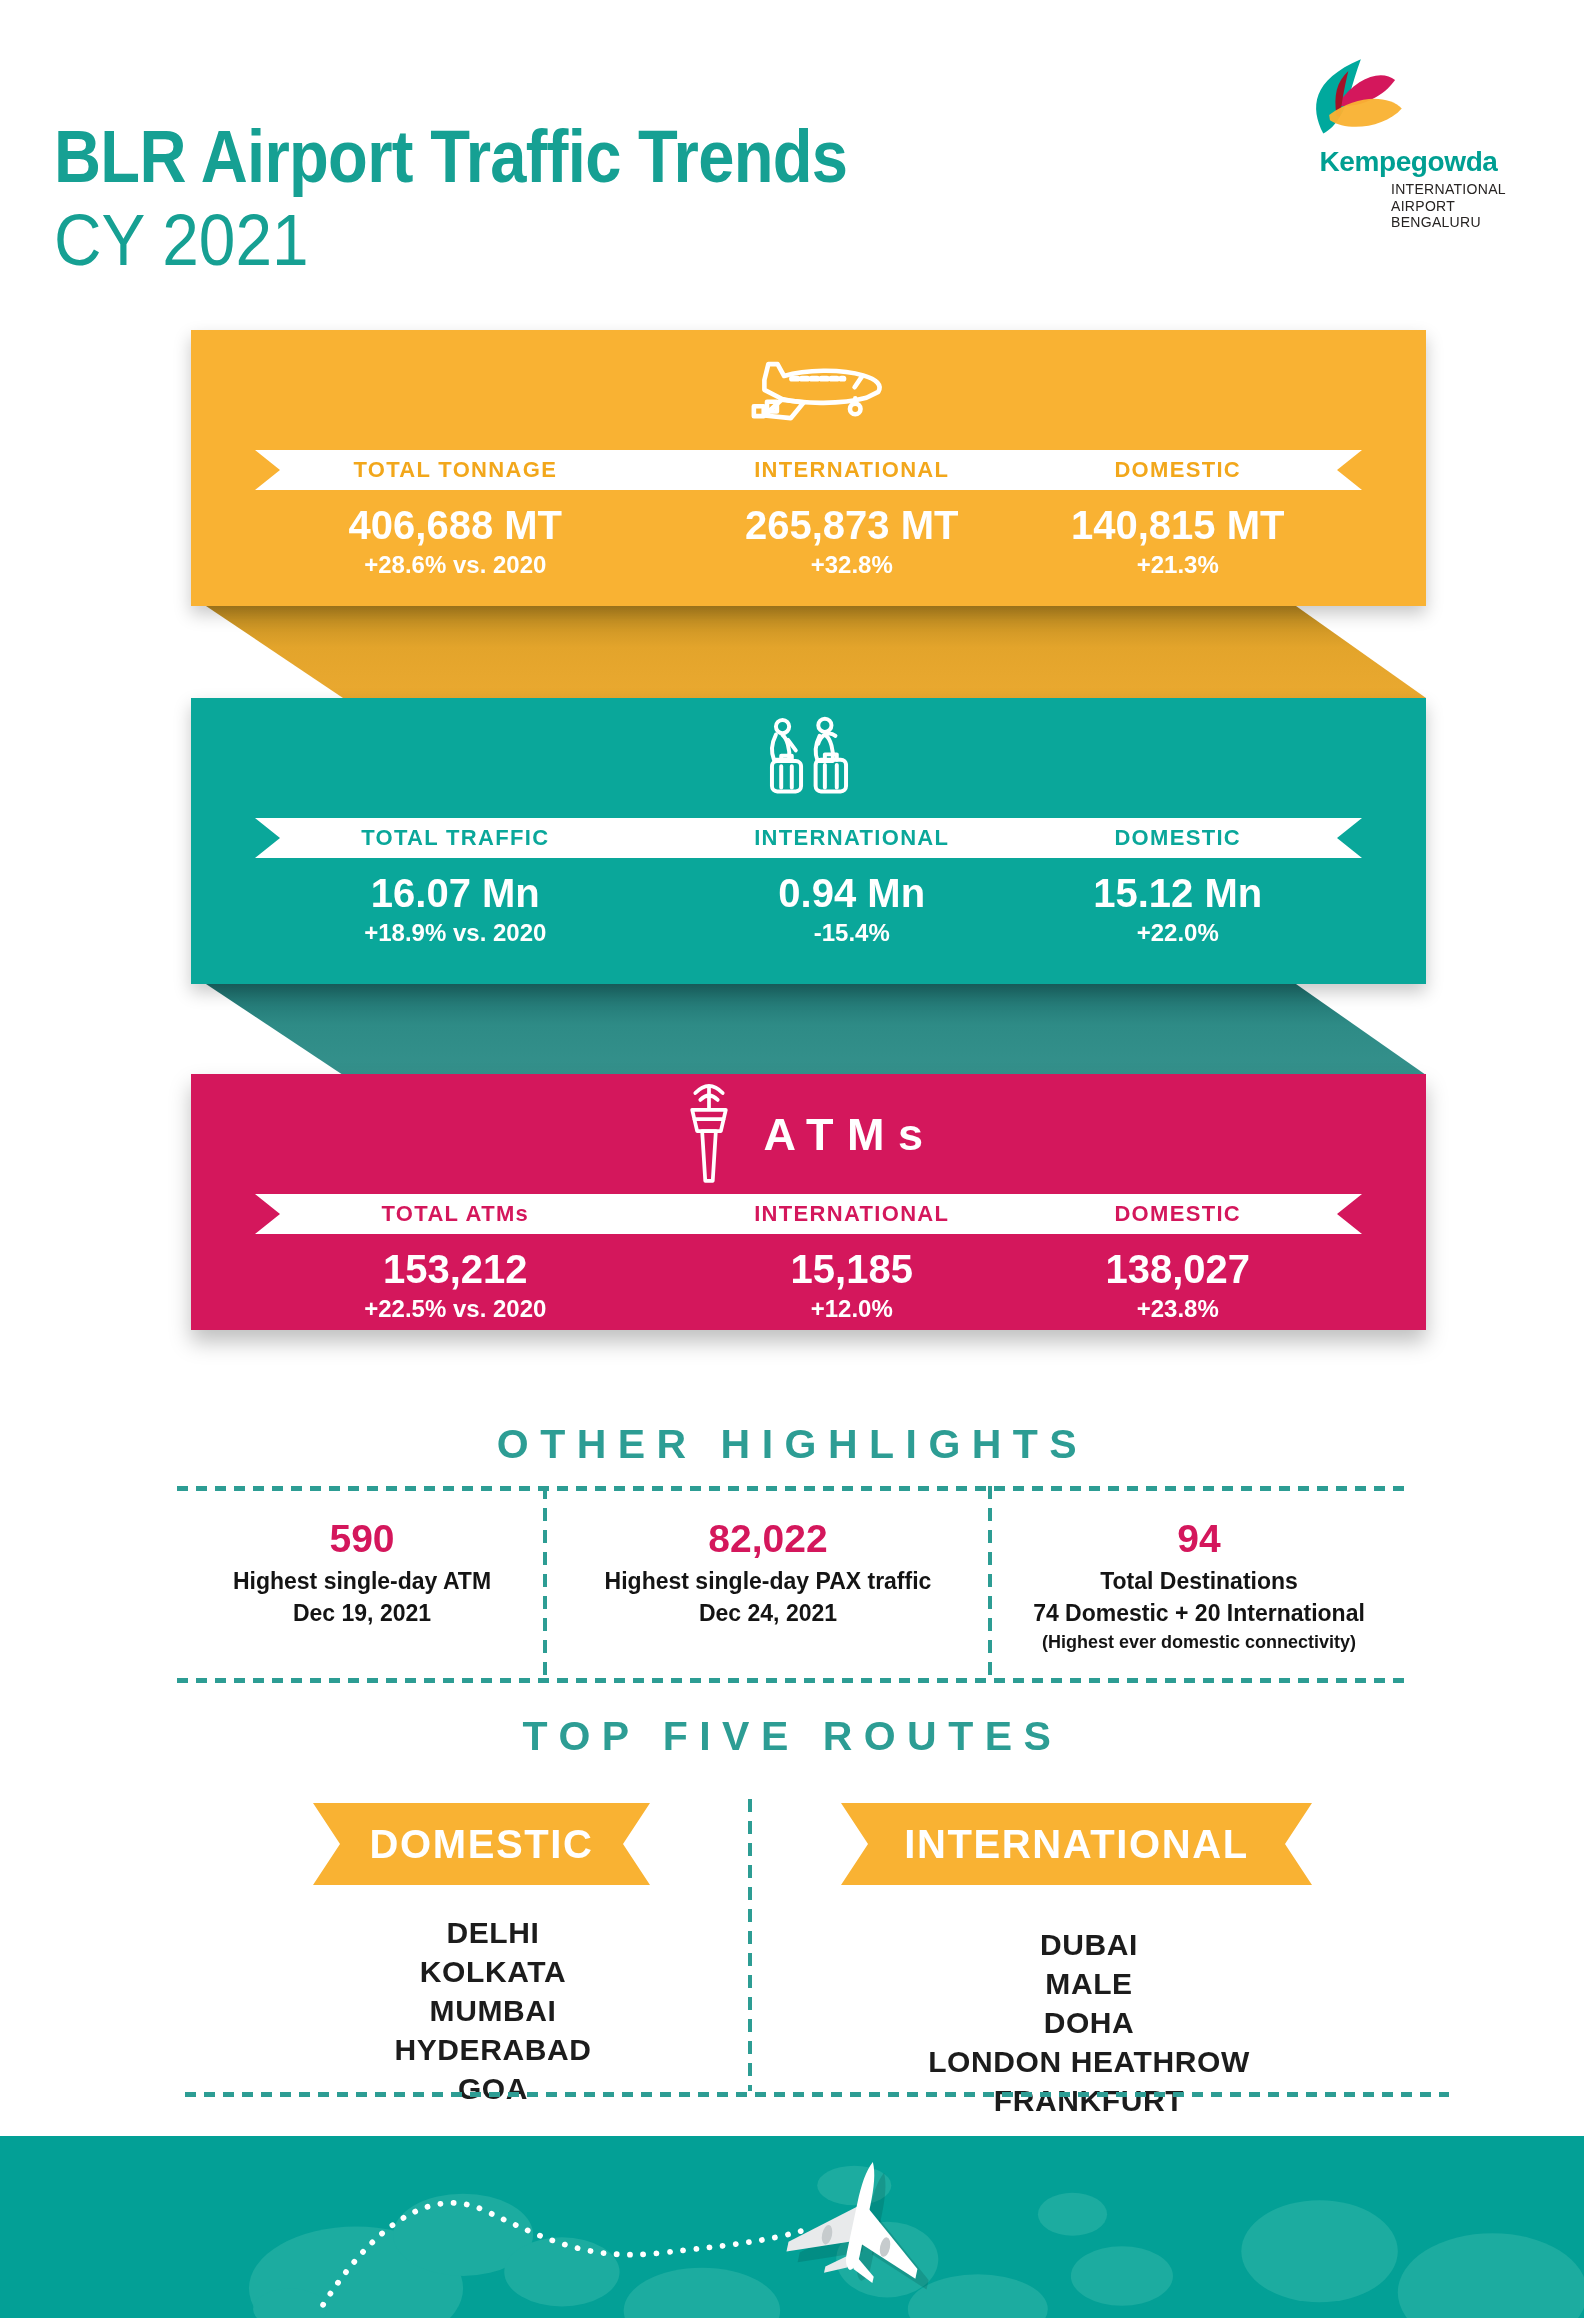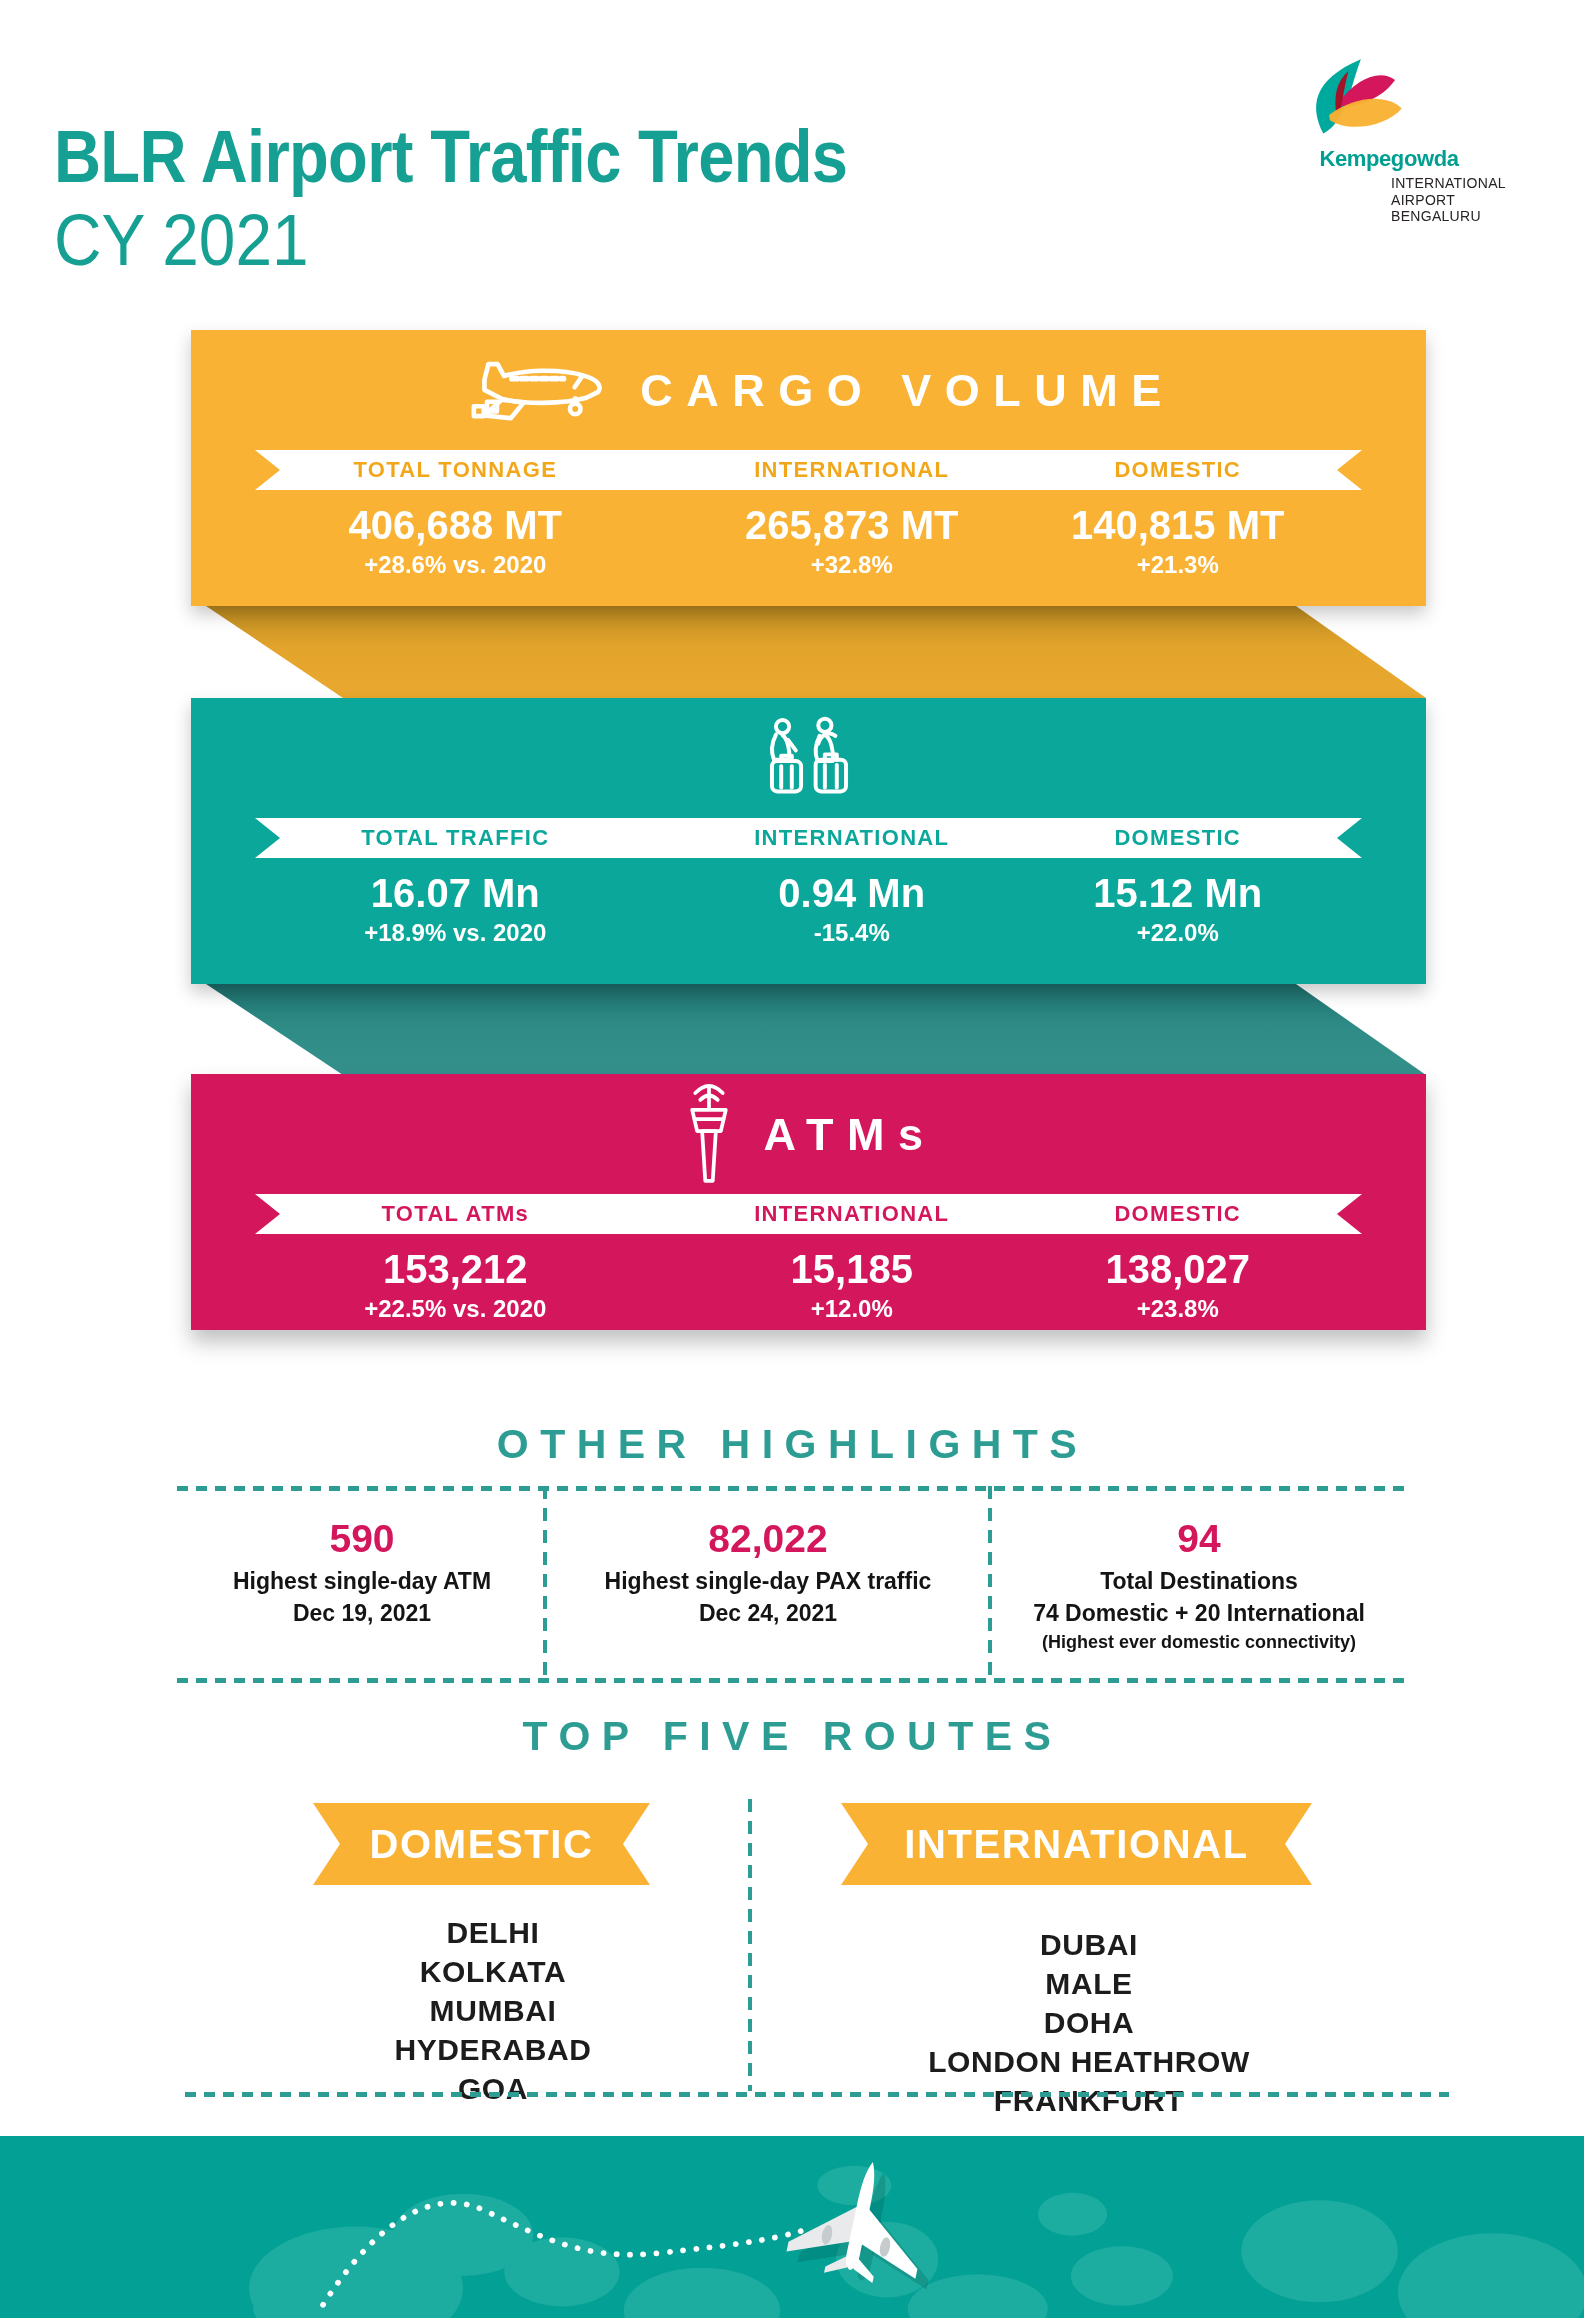--- a/index.html
+++ b/index.html
@@ -12,21 +12,21 @@
   #page-title{
     left:54px;top:114px;color:#16A093;font-size:74px;font-weight:700;
     letter-spacing:-0.8px;transform:scaleX(.88);transform-origin:left top;white-space:nowrap;
   }
   #page-subtitle{
     left:54px;top:198px;color:#16A093;font-size:73px;font-weight:400;
     transform:scaleX(.9);transform-origin:left top;white-space:nowrap;
   }
   #logo{left:1298px;top:45px;width:223px;}
   #logo .mark{display:block;}
-  #logo .brand{color:#009F92;font-size:22px;font-weight:700;margin:5px 0 3.3px 21.5px;letter-spacing:-0.4px;}
+  #logo .brand{color:#009F92;font-size:28px;font-weight:700;margin:5px 0 3.3px 21.5px;letter-spacing:-0.4px;}
   #logo .sub{margin-left:93px;color:#262322;font-size:14px;font-weight:500;line-height:16.5px;letter-spacing:0.3px;}
   
   .fold{left:0;width:1585px;}
   #fold-yellow{top:606px;height:92px;background:linear-gradient(180deg,#bb8a20 0%,#e3a42b 45%,#eaa930 100%);
     clip-path:polygon(206px 0,1296px 0,1426px 100%,343px 100%);}
   #fold-teal{top:984px;height:91px;background:linear-gradient(180deg,#1d6e6c 0%,#2e8b86 45%,#35918c 100%);
     clip-path:polygon(206px 0,1296px 0,1426px 100%,343px 100%);}
   
   .card{left:191px;width:1235px;box-shadow:0 8.3px 16.5px rgba(0,0,0,.22);}
   #card-cargo{top:330px;height:276px;background:#F9B233;}
@@ -104,21 +104,20 @@
     <svg width="173" height="79" viewBox="0 0 250 120" fill="none" stroke="#fff" stroke-width="7" stroke-linejoin="round" stroke-linecap="round">
       <path d="M58,44 L64,20 78,20 88,38 C120,28 175,27 208,37 C229,43 237,52 231,62 L213,71 C175,81 120,81 85,73 L58,59 Z"></path>
       <path d="M100,42 L178,42" stroke-width="9" stroke-dasharray="8 7"></path>
       <path d="M206,39 L195,55"></path>
       <path d="M84,74 L58,98 L98,102 L118,78 Z"></path>
       <rect x="42" y="84" width="15" height="15"></rect>
       <rect x="62" y="77" width="15" height="15"></rect>
       <circle cx="196" cy="88" r="8"></circle>
       <path d="M196,80 L196,72"></path>
     </svg>
-    <span class="card-title">CARGO VOLUME</span>
   </div>
   <div class="banner"></div>
   <div class="col col-label c1">TOTAL TONNAGE</div>
   <div class="col col-label c2">INTERNATIONAL</div>
   <div class="col col-label c3">DOMESTIC</div>
   <div class="col col-value c1">406,688 MT</div>
   <div class="col col-value c2">265,873 MT</div>
   <div class="col col-value c3">140,815 MT</div>
   <div class="col col-delta c1">+28.6% vs. 2020</div>
   <div class="col col-delta c2">+32.8%</div>

